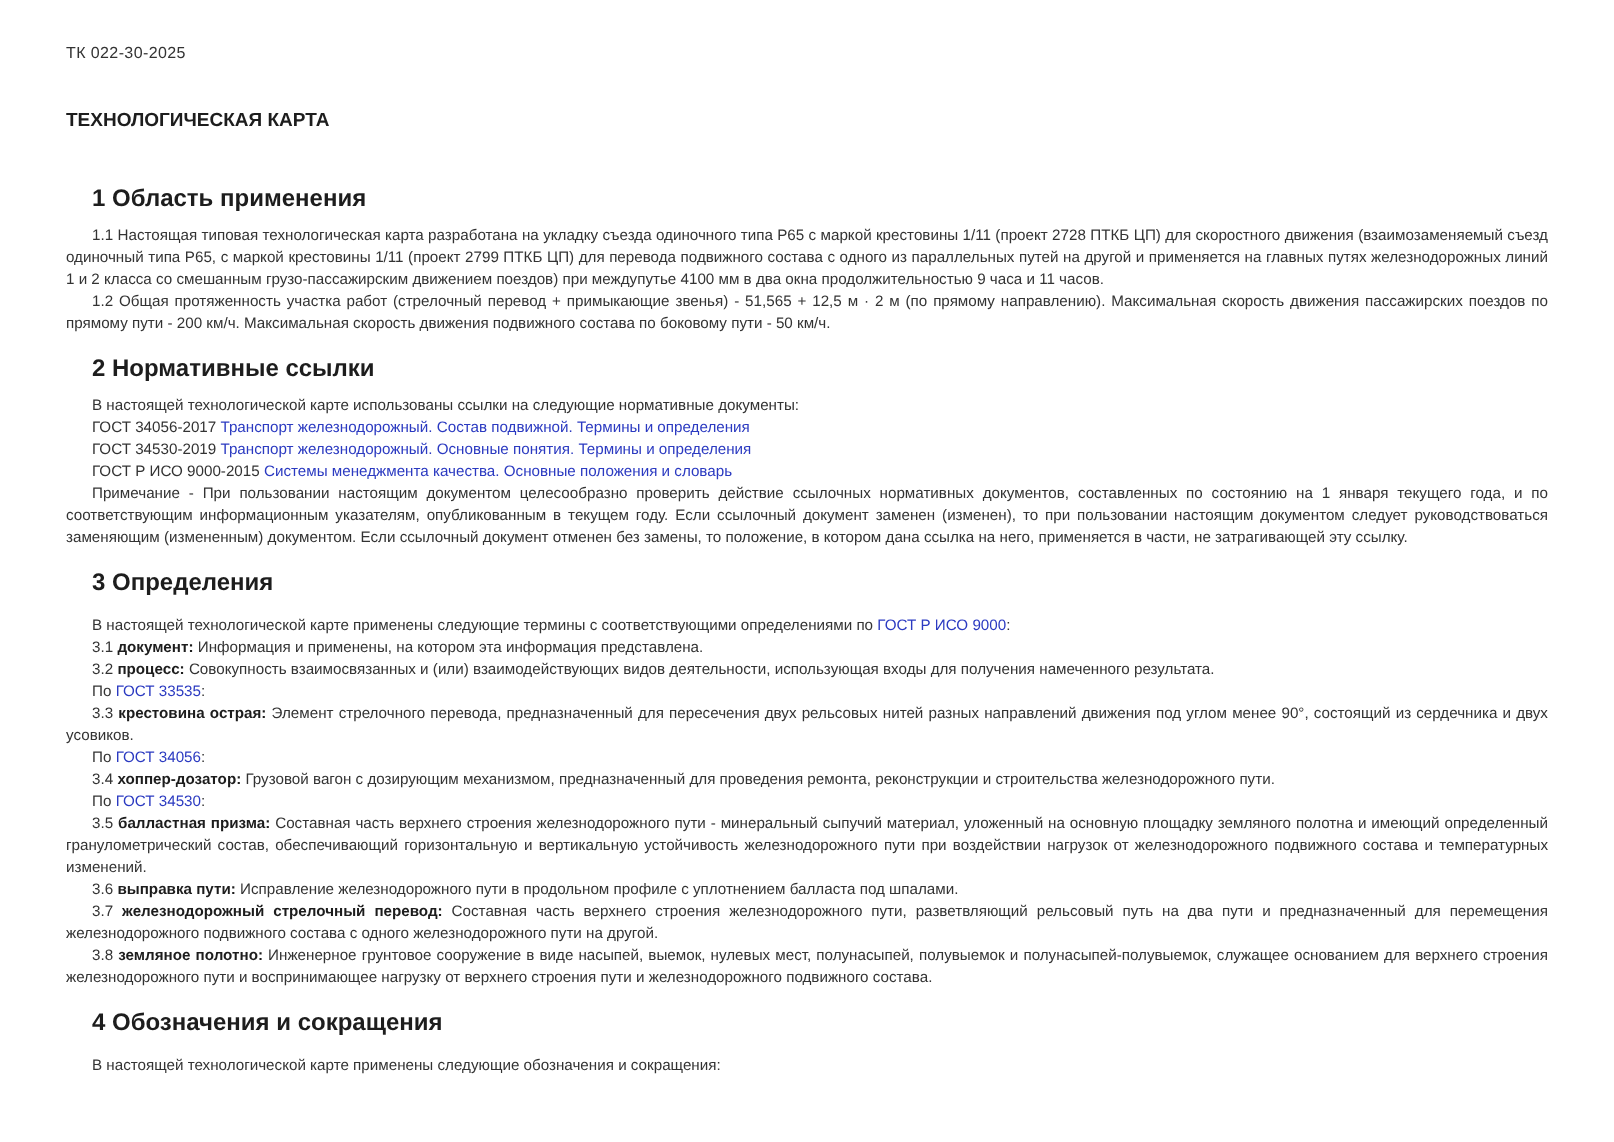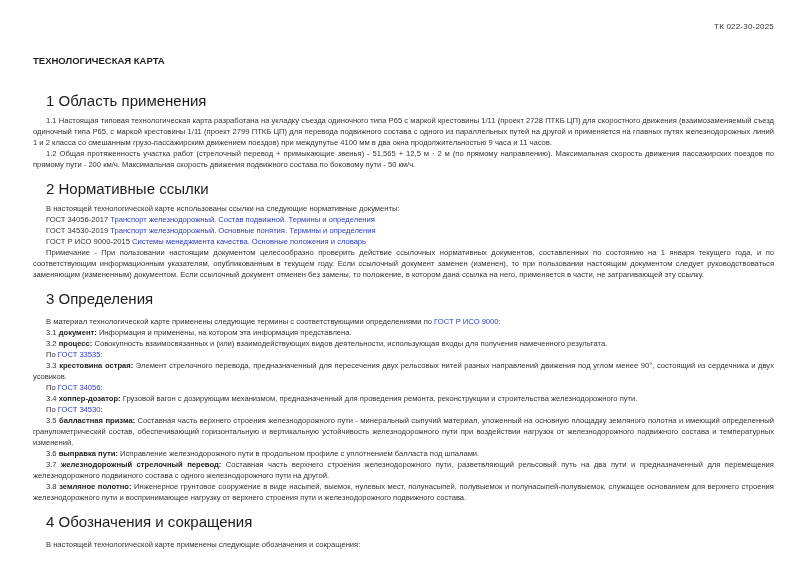--- a/index.html
+++ b/index.html
@@ -8,42 +8,42 @@
     height: 571px;
     box-sizing: border-box;
     background: #ffffff;
     font-family: "Liberation Sans", sans-serif;
     color: #333333;
     padding: 22px 33px 0 33px;
     overflow: hidden;
     position: relative;
   }
   .doc-number {
-    text-align: right;
+    text-align: left;
     font-size: 8px;
     color: #333333;
     letter-spacing: 0.2px;
   }
   .title {
     font-size: 9.5px;
     font-weight: bold;
     color: #1d1d1d;
     margin: 24px 0 0 0;
   }
   .subtitle {
     text-align: center;
     font-size: 9.5px;
     font-weight: bold;
     color: #1d1d1d;
     line-height: 12px;
     margin: 20px 0 0 0;
   }
   .section-heading {
-    font-size: 15px;
-    font-weight: normal;
+    font-size: 12px;
+    font-weight: bold;
     color: #1d1d1d;
     margin: 10px 0 6px 0;
     text-indent: 13px;
   }
   .section-heading.first { margin-top: 26px; }
   .body {
     font-size: 7.6px;
     line-height: 11px;
     margin: 0;
     text-align: justify;
@@ -76,21 +76,21 @@
   <p class="body">В настоящей технологической карте использованы ссылки на следующие нормативные документы:</p>
   <p class="body"><span>ГОСТ 34056-2017</span>
     <a class="link">Транспорт железнодорожный. Состав подвижной. Термины и определения</a></p>
   <p class="body"><span>ГОСТ 34530-2019</span>
     <a class="link">Транспорт железнодорожный. Основные понятия. Термины и определения</a></p>
   <p class="body"><span>ГОСТ Р ИСО 9000-2015</span>
     <a class="link">Системы менеджмента качества. Основные положения и словарь</a></p>
   <p class="body">Примечание - При пользовании настоящим документом целесообразно проверить действие ссылочных нормативных документов, составленных по состоянию на 1 января текущего года, и по соответствующим информационным указателям, опубликованным в текущем году. Если ссылочный документ заменен (изменен), то при пользовании настоящим документом следует руководствоваться заменяющим (измененным) документом. Если ссылочный документ отменен без замены, то положение, в котором дана ссылка на него, применяется в части, не затрагивающей эту ссылку.</p>
 
   <div class="section-heading">3 Определения</div>
-  <p class="body gap-top"><span>В материал технологической карте применены следующие термины с соответствующими определениями по</span>
+  <p class="body gap-top"><span>В настоящей технологической карте применены следующие термины с соответствующими определениями по</span>
     <a class="link">ГОСТ Р ИСО 9000</a><span>:</span></p>
 
   <p class="body"><span>3.1</span>
     <span class="term">документ:</span>
     <span>Информация и применены, на котором эта информация представлена.</span></p>
 
   <p class="body"><span>3.2</span>
     <span class="term">процесс:</span>
     <span>Совокупность взаимосвязанных и (или) взаимодействующих видов деятельности, использующая входы для получения намеченного результата.</span></p>
 

